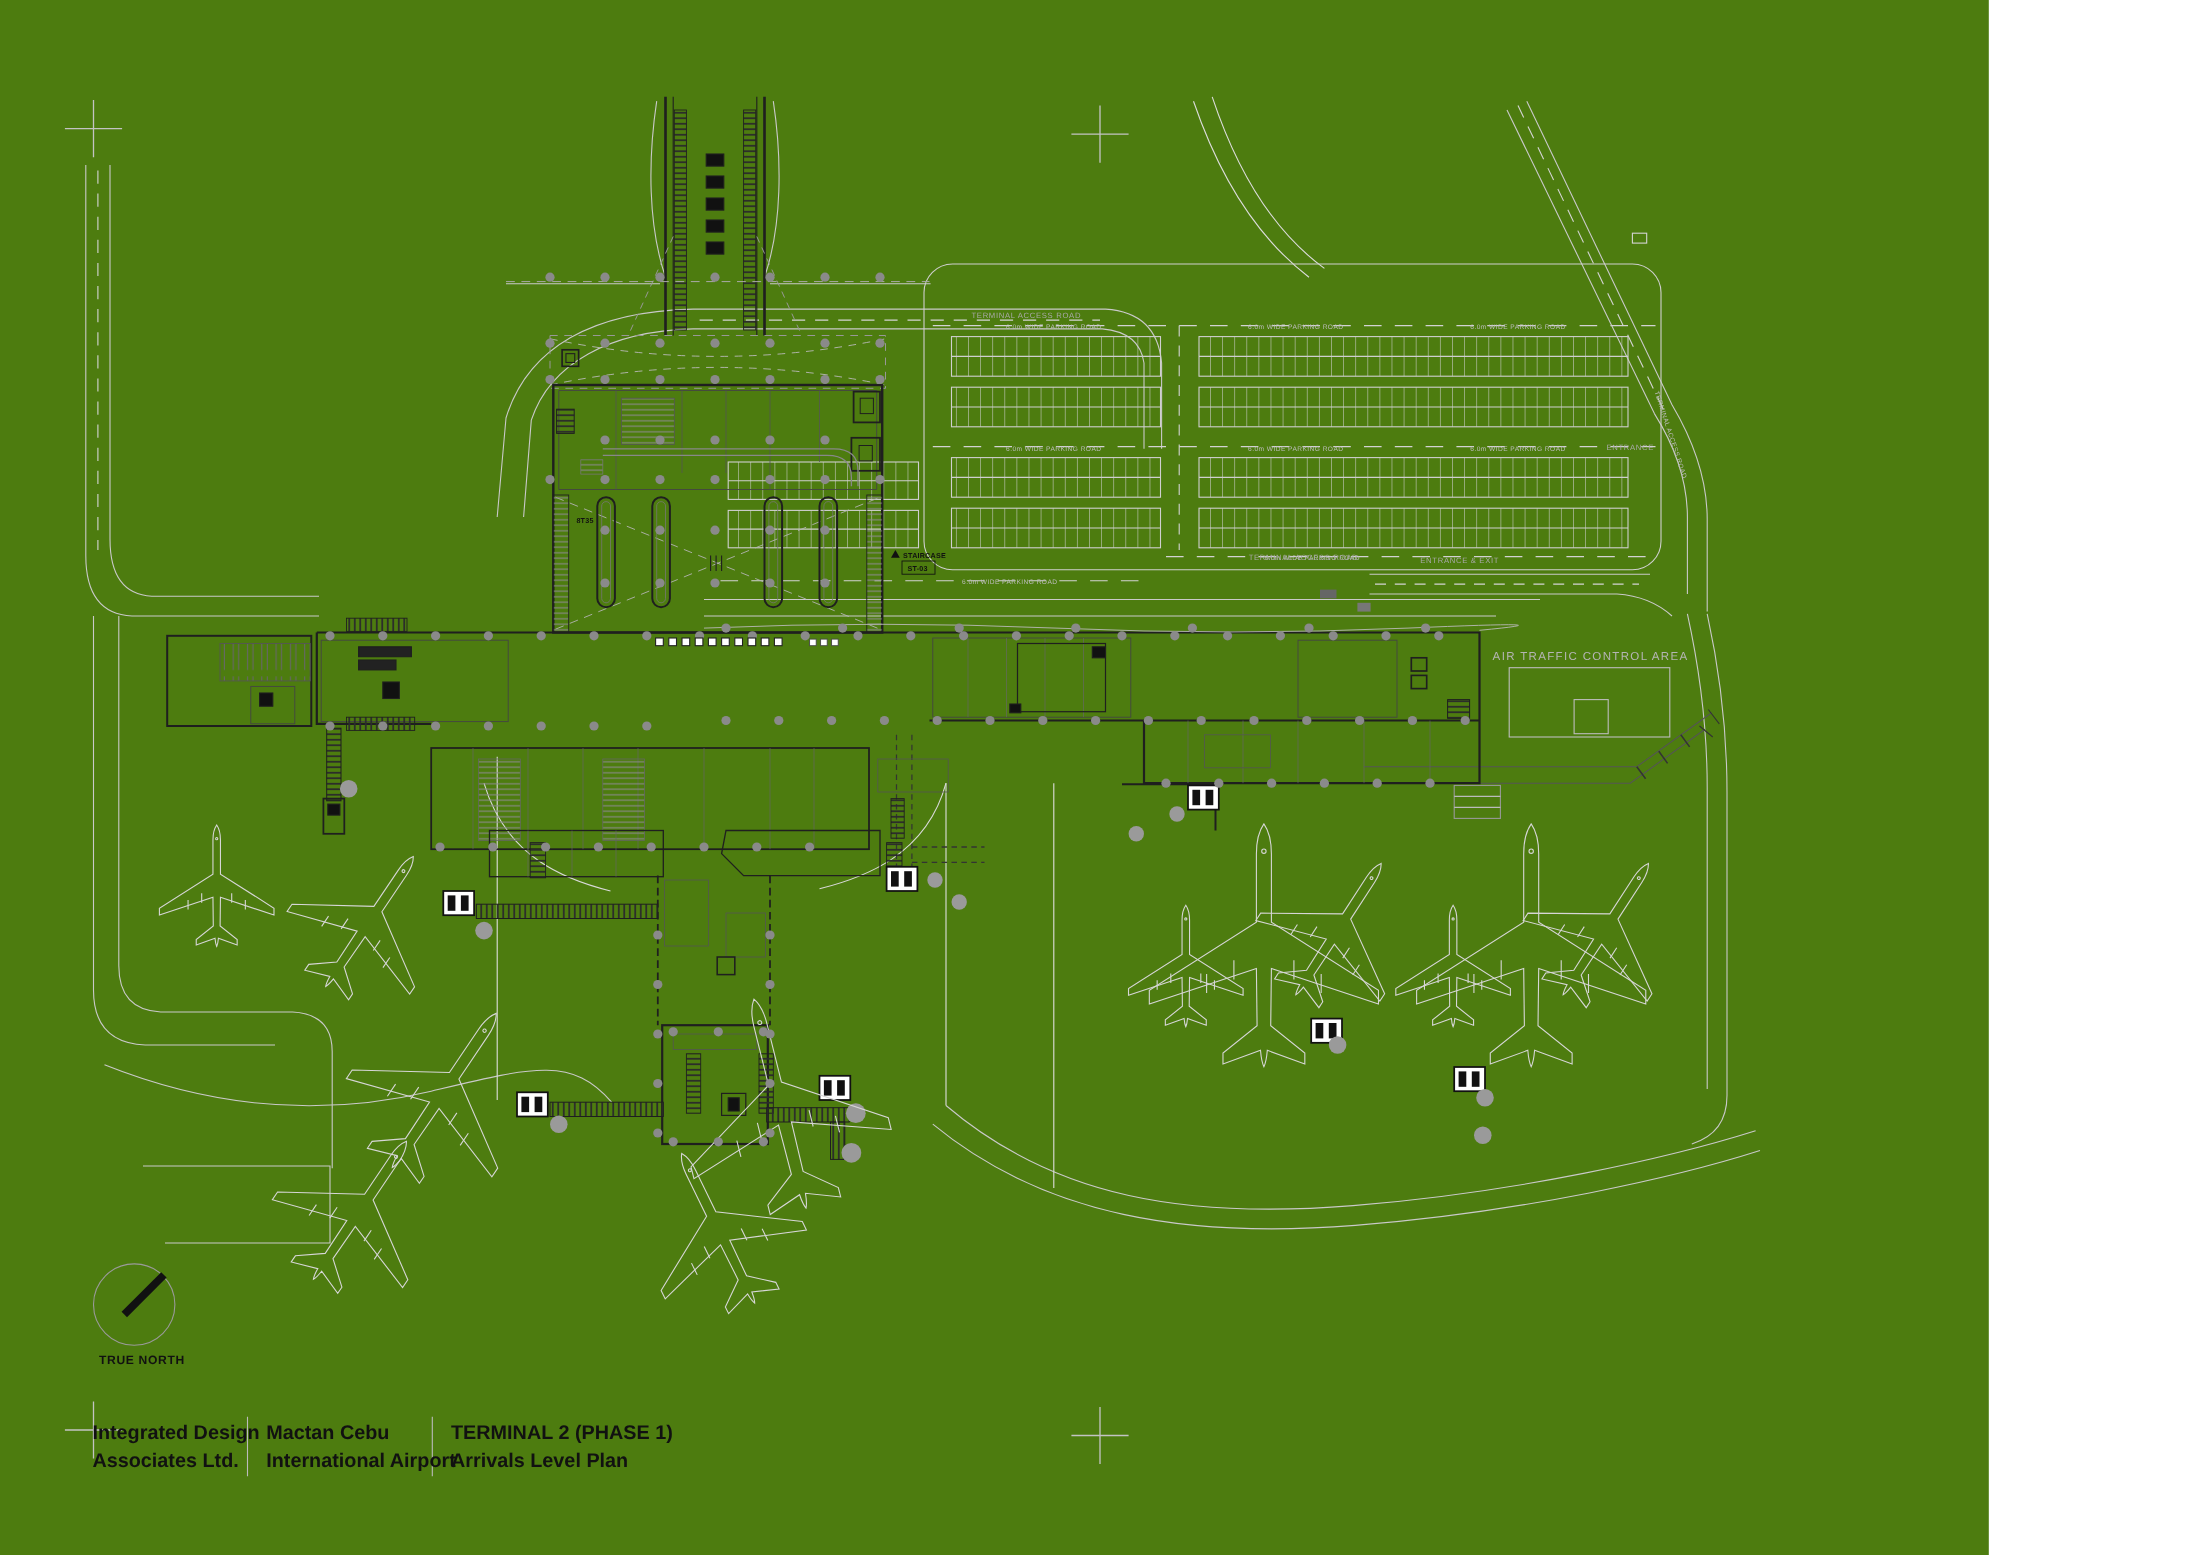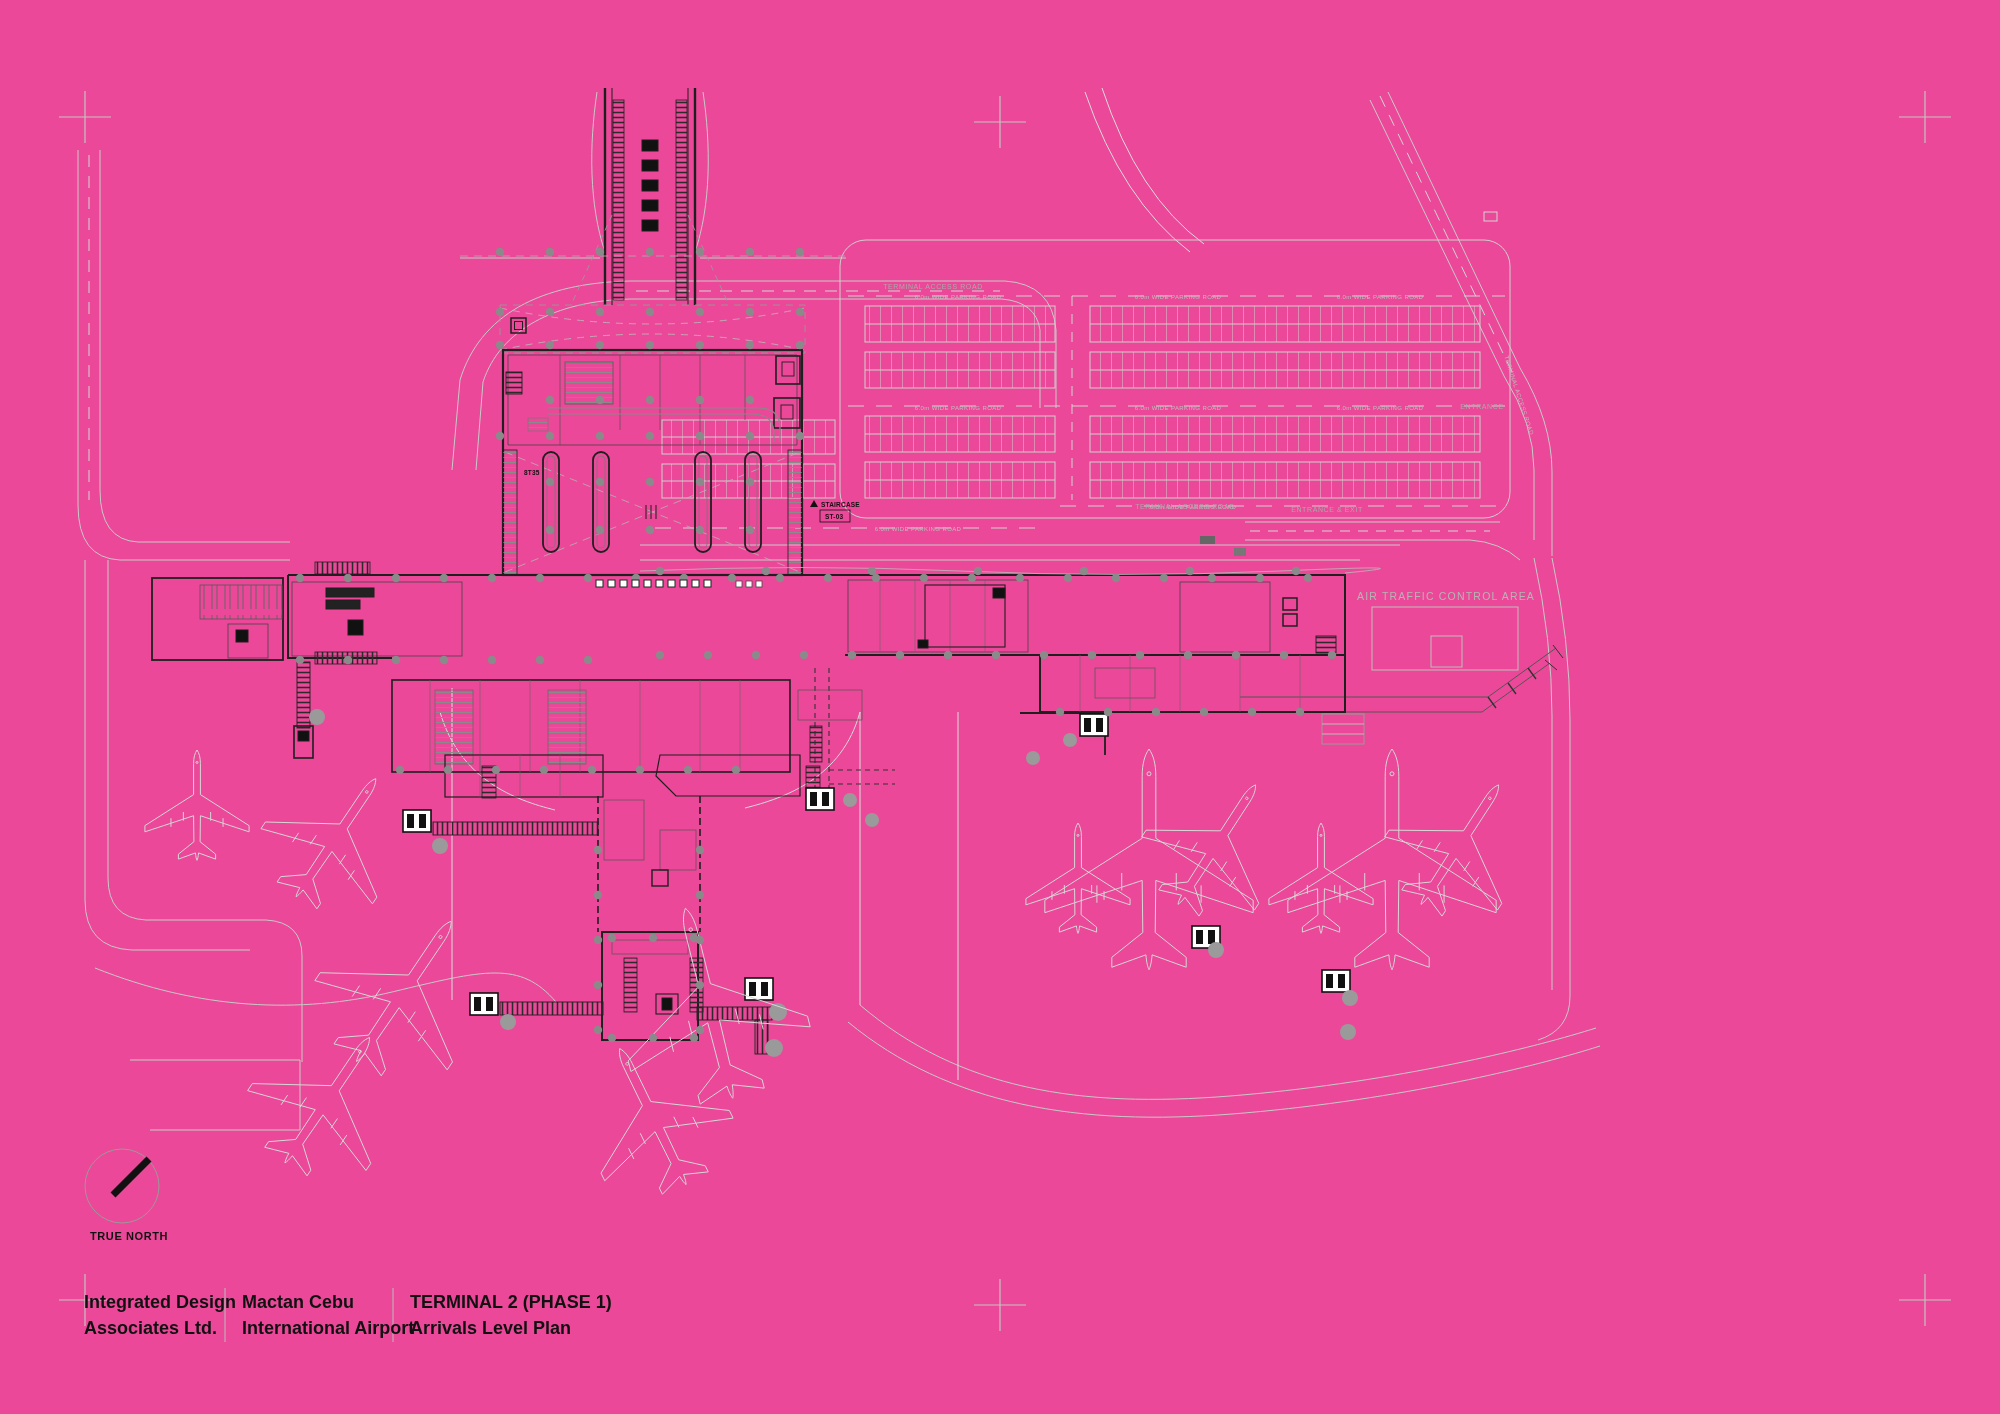--- a/index.html
+++ b/index.html
@@ -1,16 +1,16 @@
 <!DOCTYPE html>
 <html><head>
 <meta charset="utf-8">
 <style>
   html,body{margin:0;padding:0;background:#ffffff;}
-  .page{position:relative;width:2000px;height:1414px;background:#ec4899;overflow:hidden;
+  .page{position:relative;width:1808px;height:1414px;background:#4d7c0f;overflow:hidden;
         font-family:"Liberation Sans", sans-serif;}
   svg{display:block}
   text{font-family:"Liberation Sans", sans-serif;}
   .lbl{fill:#a9a9a9;font-size:7px;letter-spacing:.6px;}
   .lbl-light{fill:#bdbdbd;font-size:6px;letter-spacing:.4px;}
   .lbl-atc{fill:#b5b5b5;font-size:10.5px;letter-spacing:1.2px;}
   .lbl-black{fill:#111;font-size:6.5px;font-weight:bold;letter-spacing:.2px;}
   .tb-text{fill:#111;font-size:18px;font-weight:bold;}
   .tn-text{fill:#111;font-size:11px;font-weight:bold;letter-spacing:.6px;}
 </style>

